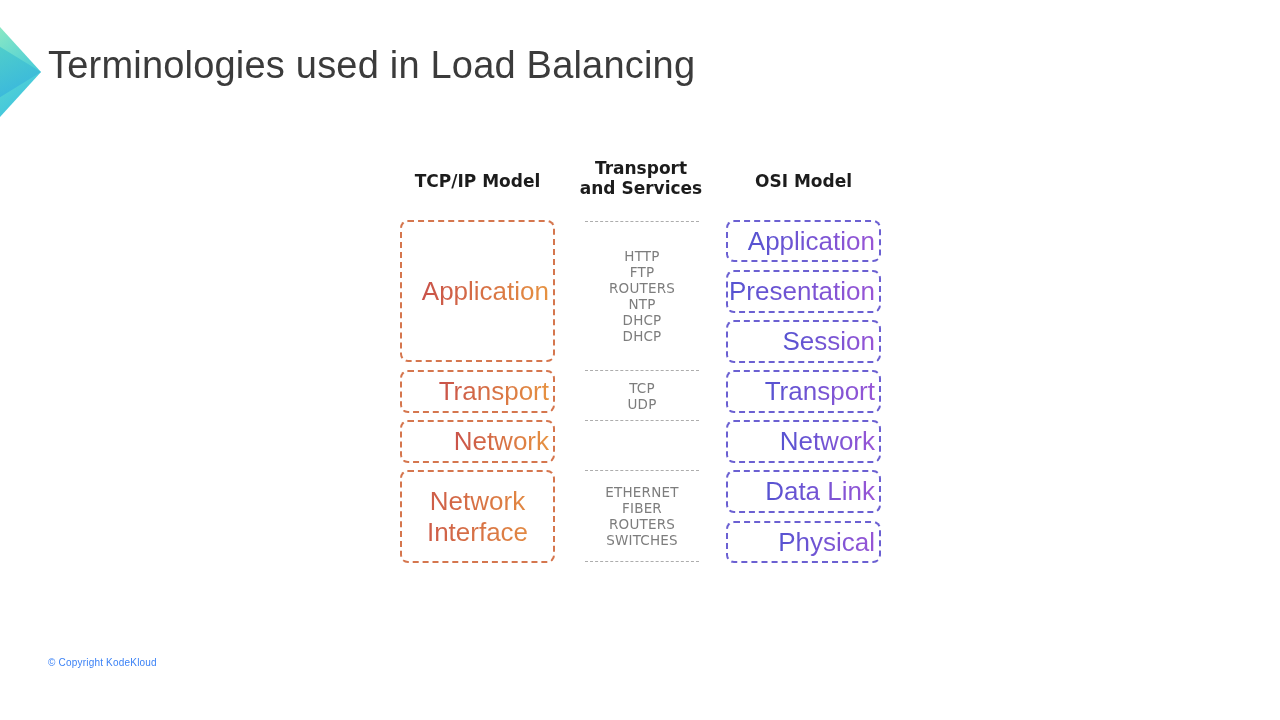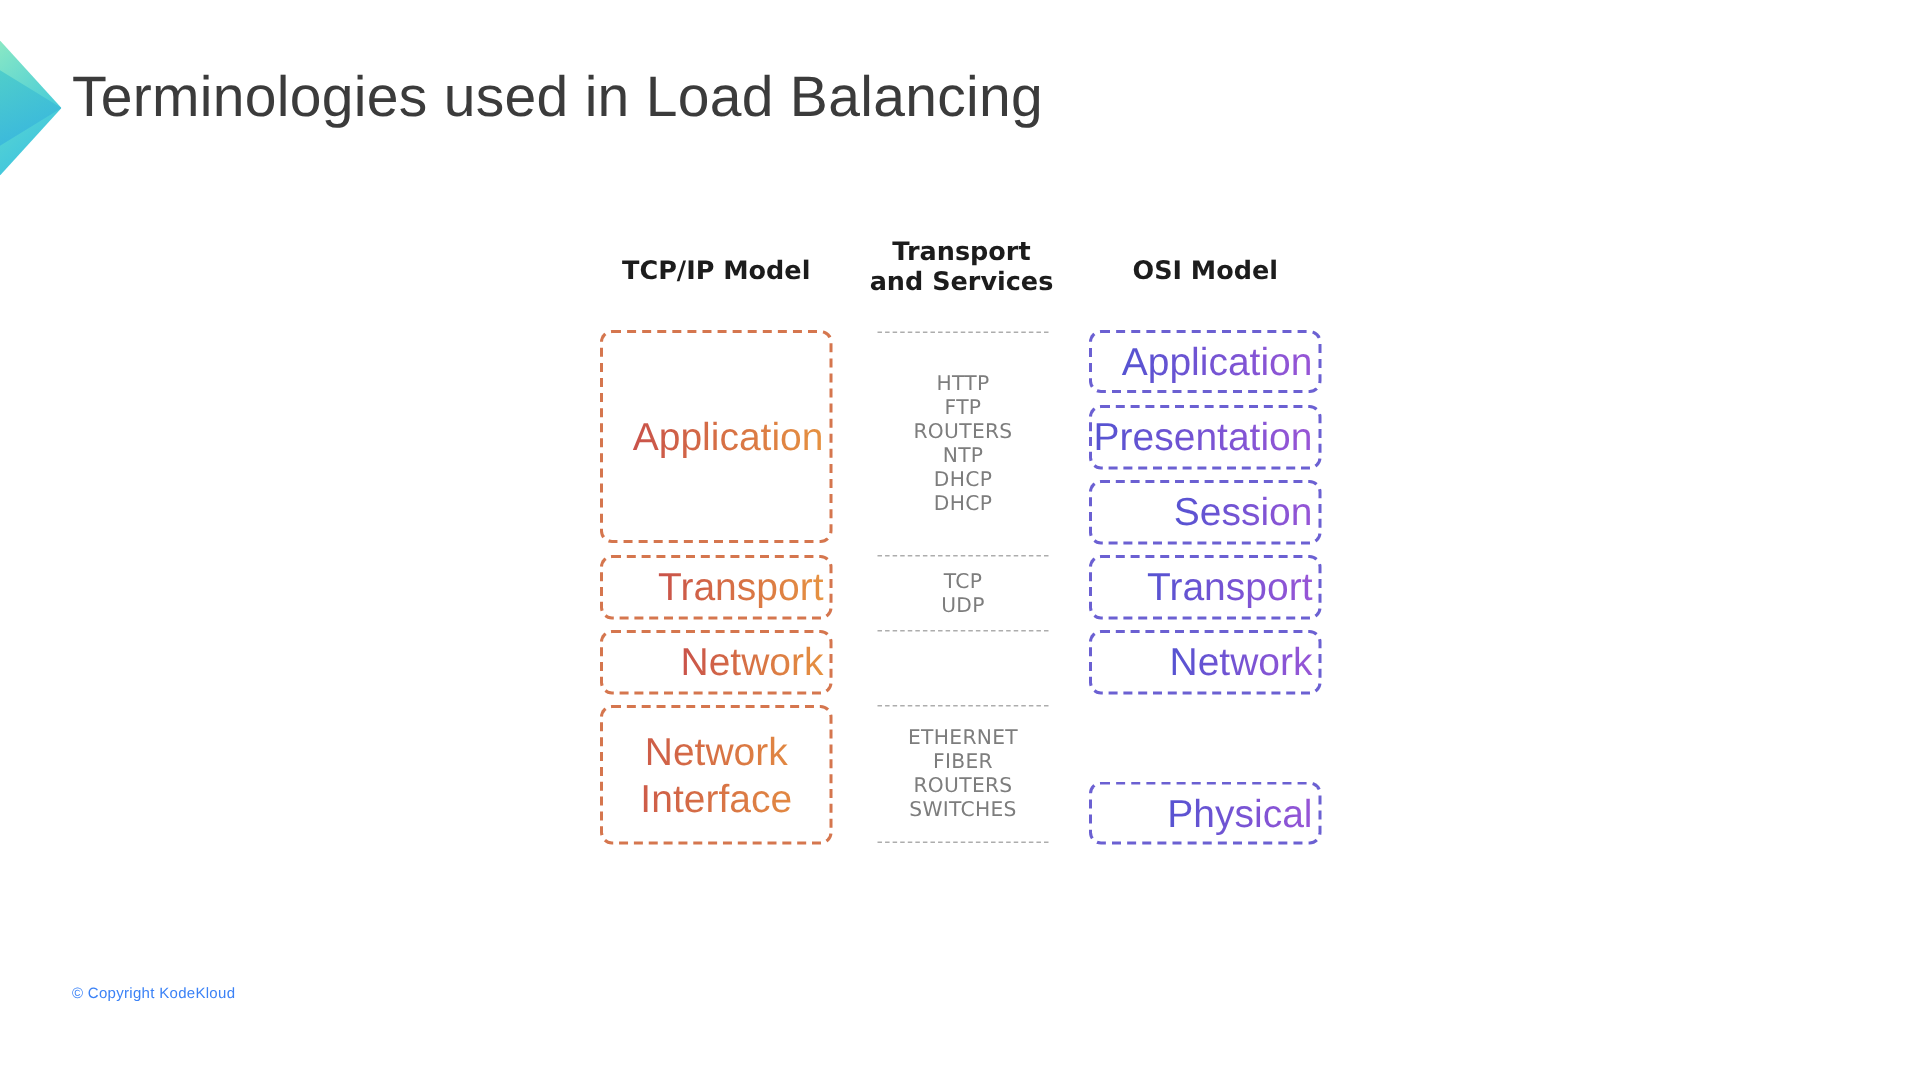--- a/index.html
+++ b/index.html
@@ -162,19 +162,22 @@
   </div>
   <div class="lbox obox ob-2">
     <span class="ltext grad-purple">Session</span>
   </div>
   <div class="lbox obox ob-3">
     <span class="ltext grad-purple">Transport</span>
   </div>
   <div class="lbox obox ob-4">
     <span class="ltext grad-purple">Network</span>
   </div>
+  <div class="lbox obox ob-5">
+    <span class="ltext grad-purple">Data Link</span>
+  </div>
   <div class="lbox obox ob-6">
     <span class="ltext grad-purple">Physical</span>
   </div>
 
   <div class="copyright">© Copyright KodeKloud</div>
 
 </div>
 
 </body></html>

